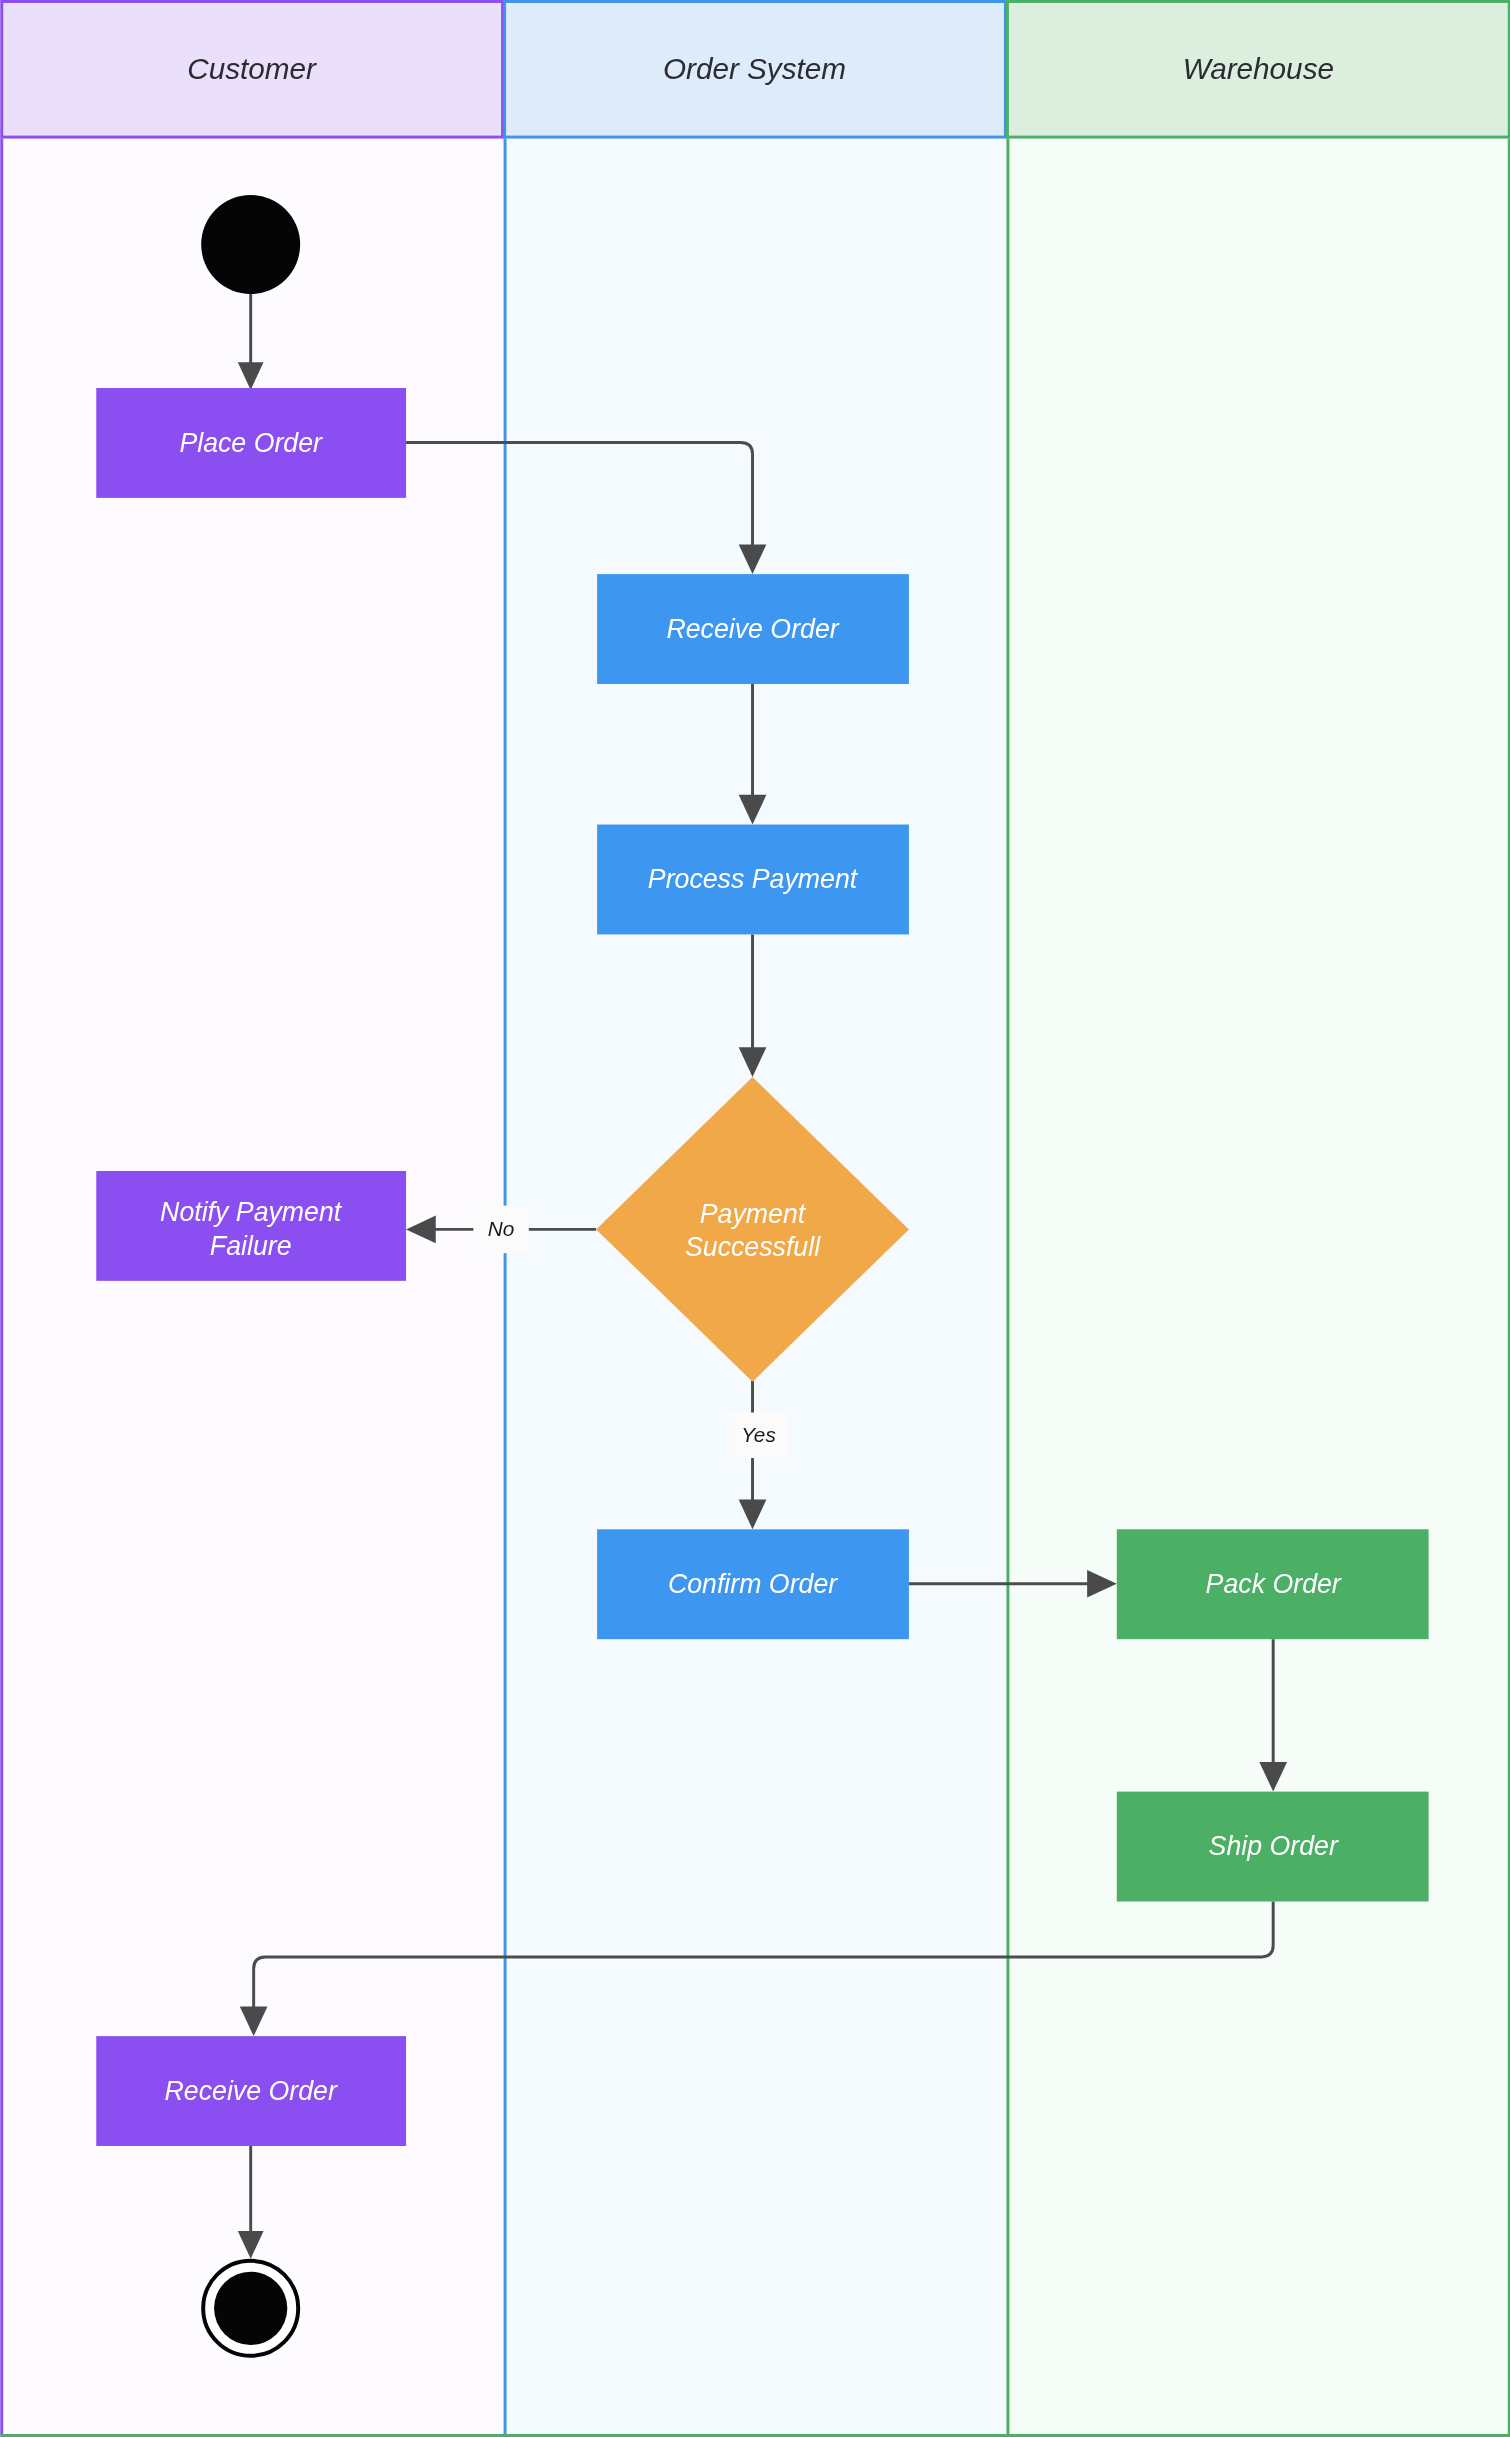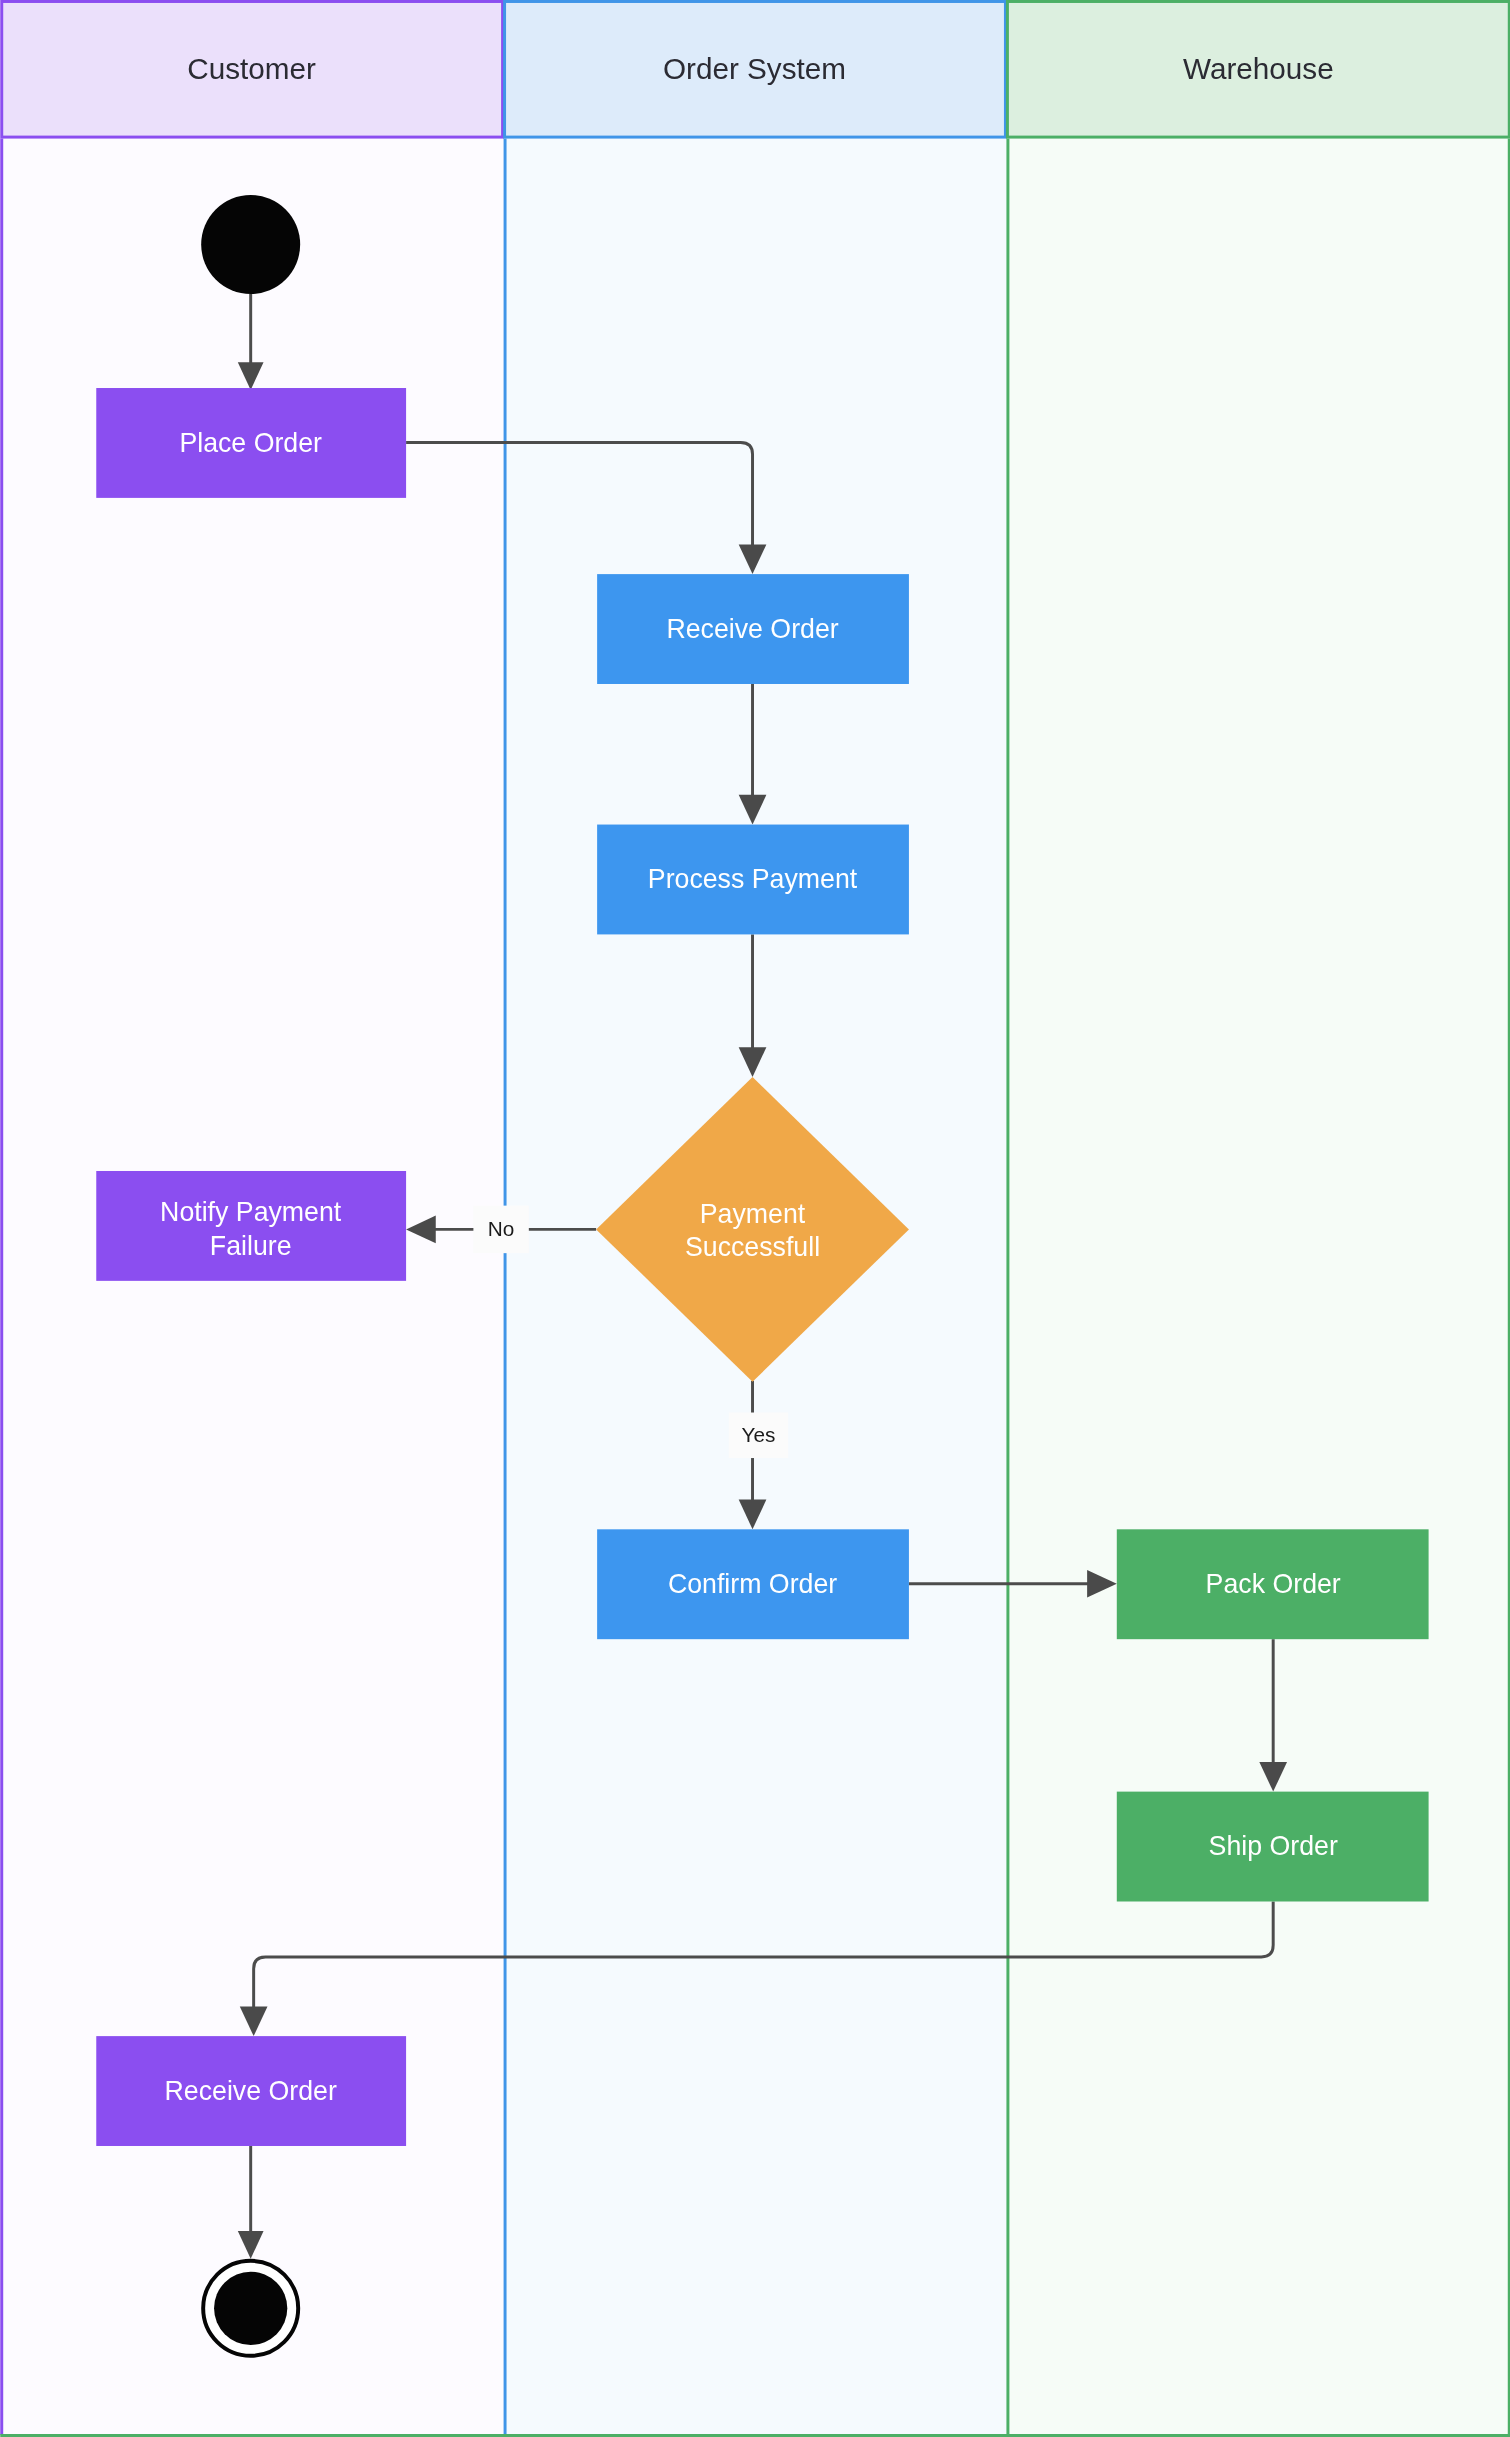--- a/index.html
+++ b/index.html
@@ -7,20 +7,21 @@
     padding: 0;
     background: #ffffff;
     font-family: "Liberation Sans", sans-serif;
   }
   #stage {
     position: relative;
     width: 1511px;
     height: 2437px;
     overflow: hidden;
     background: #ffffff;
+    font-style: italic;
   }
   #diagram-svg {
     position: absolute;
     left: 0;
     top: 0;
     width: 1511px;
     height: 2437px;
     display: block;
   }
   .lane-title {

